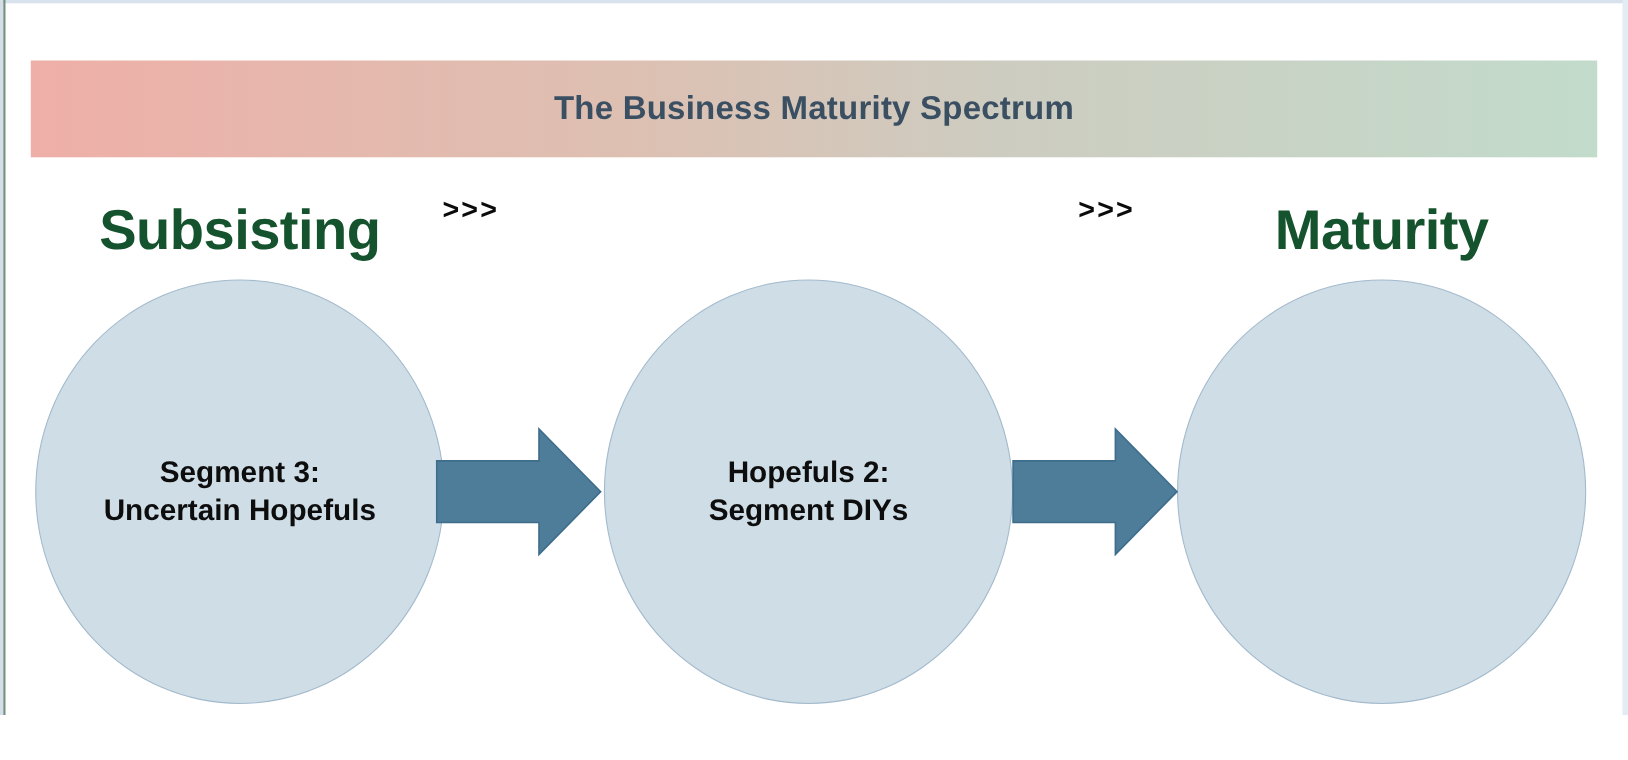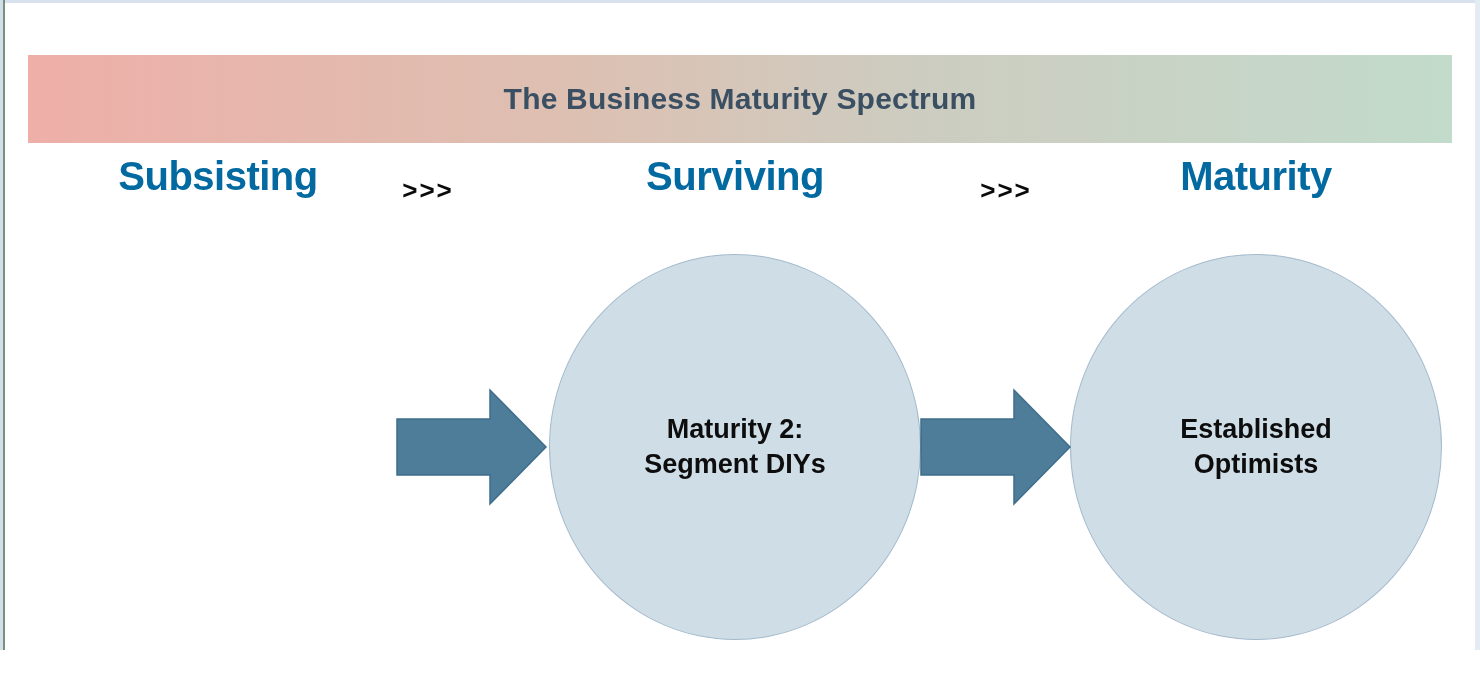--- a/index.html
+++ b/index.html
@@ -31,26 +31,26 @@
   .banner-title {
     color: #3b4f63;
     font-size: 30px;
     font-weight: bold;
     letter-spacing: 0.2px;
   }
 
   
   .stage-label {
     position: absolute;
-    top: 152px;
+    top: 184px;
     height: 48px;
     display: flex; align-items: center; justify-content: center;
-    font-size: 40px;
+    font-size: 51px;
     font-weight: bold;
-    color: #0369a1;
+    color: #14532d;
     letter-spacing: -0.5px;
   }
   .stage-sub { left: 33px;  width: 370px; }
   .stage-sur { left: 550px; width: 370px; }
   .stage-thr { left: 1070px; width: 372px; }
   .chevrons {
     position: absolute;
     top: 170px;
     height: 40px;
     display: flex; align-items: center; justify-content: center;
@@ -105,32 +105,34 @@
   <div class="edge edge-right"></div>
   <div class="edge edge-left-light"></div>
   <div class="edge edge-left-green"></div>
 
   <div class="banner">
     <div class="banner-title">The Business Maturity Spectrum</div>
   </div>
 
   <div class="stage-label stage-sub">Subsisting</div>
   <div class="chevrons chev-1">&gt;&gt;&gt;</div>
-  <div class="stage-label stage-sur">Surviving</div>
   <div class="chevrons chev-2">&gt;&gt;&gt;</div>
   <div class="stage-label stage-thr">Maturity</div>
 
+  <div class="circle circle-1">
+    <div class="circle-title">Segment 3:</div>
+    <div class="circle-subtitle">Uncertain Hopefuls</div>
+  </div>
 
   <div class="circle circle-2">
-    <div class="circle-title">Maturity 2:</div>
+    <div class="circle-title">Hopefuls 2:</div>
     <div class="circle-subtitle">Segment DIYs</div>
   </div>
 
   <div class="circle circle-3">
-    <div class="circle-subtitle">Established Optimists</div>
   </div>
 
   <svg class="flow-arrow arrow-1" viewBox="0 0 152 118" xmlns="http://www.w3.org/2000/svg">
     <path d="M1,31 H94 V2 L150,59 L94,116 V87 H1 Z" fill="#4d7d99" stroke="#3f6e8c" stroke-width="1.5" stroke-linejoin="miter"></path>
   </svg>
 
   <svg class="flow-arrow arrow-2" viewBox="0 0 152 118" xmlns="http://www.w3.org/2000/svg">
     <path d="M1,31 H94 V2 L150,59 L94,116 V87 H1 Z" fill="#4d7d99" stroke="#3f6e8c" stroke-width="1.5" stroke-linejoin="miter"></path>
   </svg>
 

